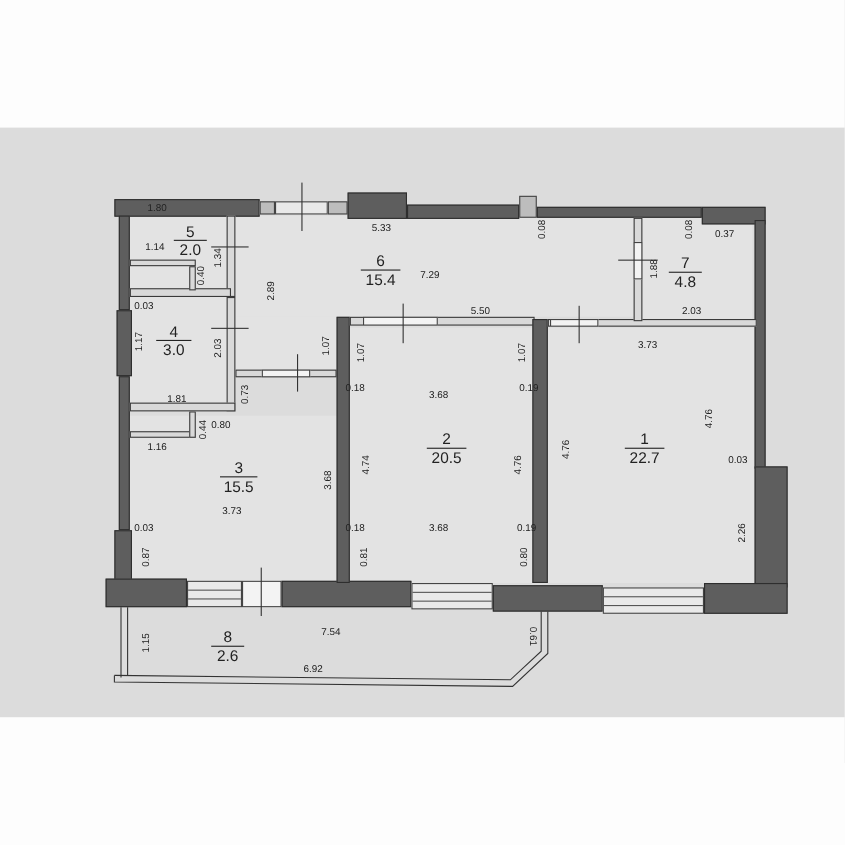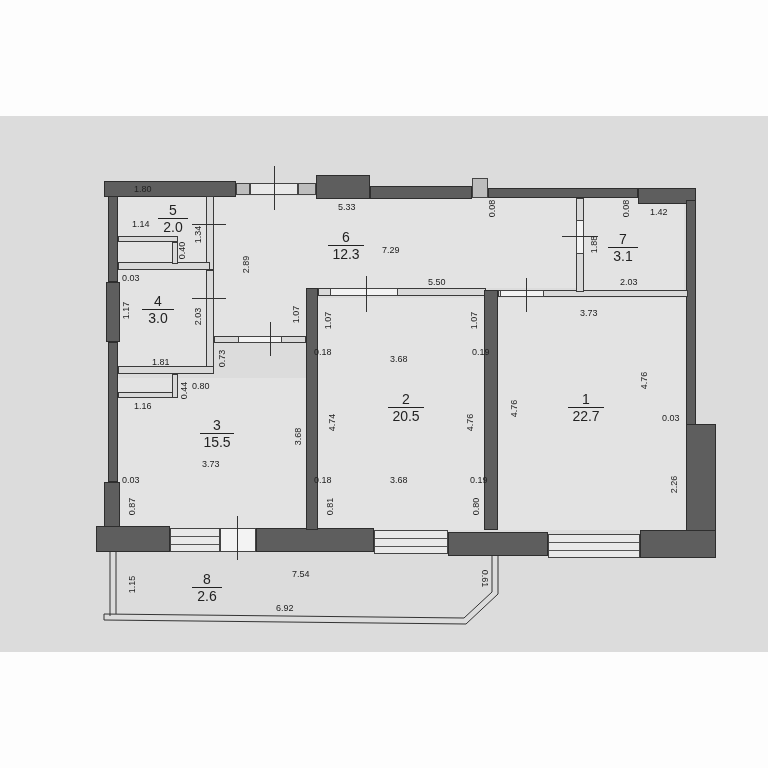--- a/index.html
+++ b/index.html
@@ -115,25 +115,25 @@
 <div class="label" style="left:142px;top:294px;width:32px;">
   <span class="num">4</span>
   <span class="area">3.0</span>
 </div>
 <div class="label" style="left:200px;top:418px;width:34px;">
   <span class="num">3</span>
   <span class="area">15.5</span>
 </div>
 <div class="label" style="left:328px;top:230px;width:36px;">
   <span class="num">6</span>
-  <span class="area">12.3</span>
+  <span class="area">15.4</span>
 </div>
 <div class="label" style="left:608px;top:232px;width:30px;">
   <span class="num">7</span>
-  <span class="area">3.1</span>
+  <span class="area">4.8</span>
 </div>
 <div class="label" style="left:388px;top:392px;width:36px;">
   <span class="num">2</span>
   <span class="area">20.5</span>
 </div>
 <div class="label" style="left:568px;top:392px;width:36px;">
   <span class="num">1</span>
   <span class="area">22.7</span>
 </div>
 <div class="label" style="left:192px;top:572px;width:30px;">
@@ -159,21 +159,21 @@
 <span class="dim v" style="left:124px;top:502px;">0.87</span>
 
 <span class="dim" style="left:338px;top:203px;">5.33</span>
 <span class="dim" style="left:382px;top:246px;">7.29</span>
 <span class="dim v" style="left:238px;top:260px;">2.89</span>
 <span class="dim v" style="left:484px;top:204px;">0.08</span>
 <span class="dim v" style="left:288px;top:310px;">1.07</span>
 <span class="dim" style="left:428px;top:278px;">5.50</span>
 
 <span class="dim v" style="left:618px;top:204px;">0.08</span>
-<span class="dim" style="left:650px;top:208px;">1.42</span>
+<span class="dim" style="left:650px;top:208px;">0.37</span>
 <span class="dim v" style="left:586px;top:240px;">1.88</span>
 <span class="dim" style="left:620px;top:278px;">2.03</span>
 
 <span class="dim v" style="left:320px;top:316px;">1.07</span>
 <span class="dim v" style="left:466px;top:316px;">1.07</span>
 <span class="dim" style="left:314px;top:348px;">0.18</span>
 <span class="dim" style="left:472px;top:348px;">0.19</span>
 <span class="dim" style="left:390px;top:355px;">3.68</span>
 <span class="dim v" style="left:324px;top:418px;">4.74</span>
 <span class="dim v" style="left:462px;top:418px;">4.76</span>

